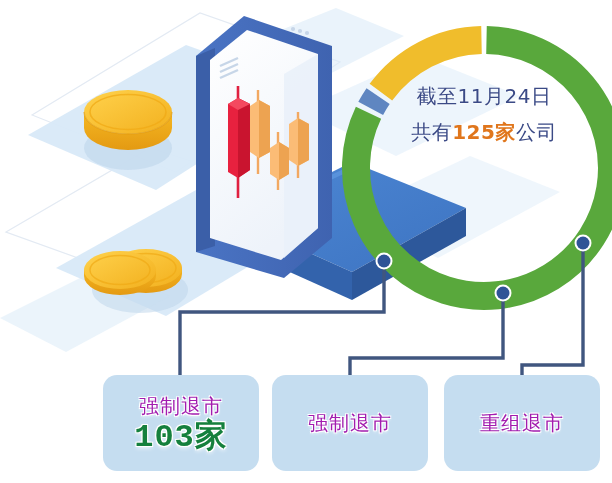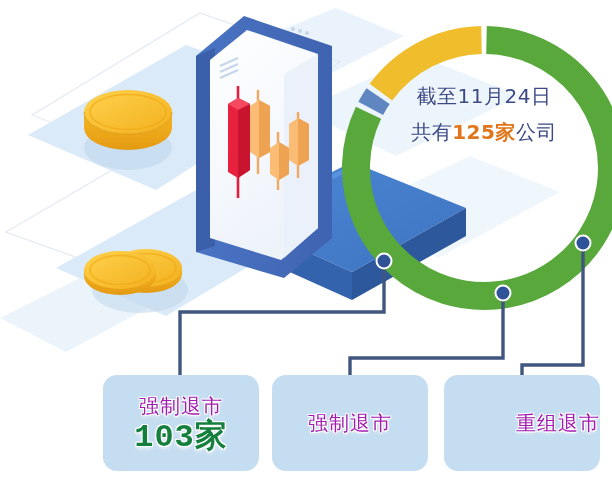--- a/index.html
+++ b/index.html
@@ -56,21 +56,21 @@
     font-size:32px;
     line-height:33px;
     font-weight:bold;
     margin-top:2px;
     font-family:Liberation Mono, monospace;
     text-shadow:-1px -1px 0 #fff,1px -1px 0 #fff,-1px 1px 0 #fff,1px 1px 0 #fff,0 2px 4px rgba(255,255,255,.9);
     letter-spacing:1px;
   }
   #card-0{left:103px;}
   #card-1{left:272px;}
-  #card-2{left:444px;align-items:flex-end;}
+  #card-2{left:444px;}
 </style>
 </head>
 <body>
 
 <div id="stage">
 
   <svg class="layer" viewBox="0 0 612 483" width="612" height="483" xmlns="http://www.w3.org/2000/svg">
     <defs>
       <linearGradient id="gCoinTop" x1="0" y1="0" x2="1" y2="1">
         <stop offset="0%" stop-color="#ffd24d"></stop>

